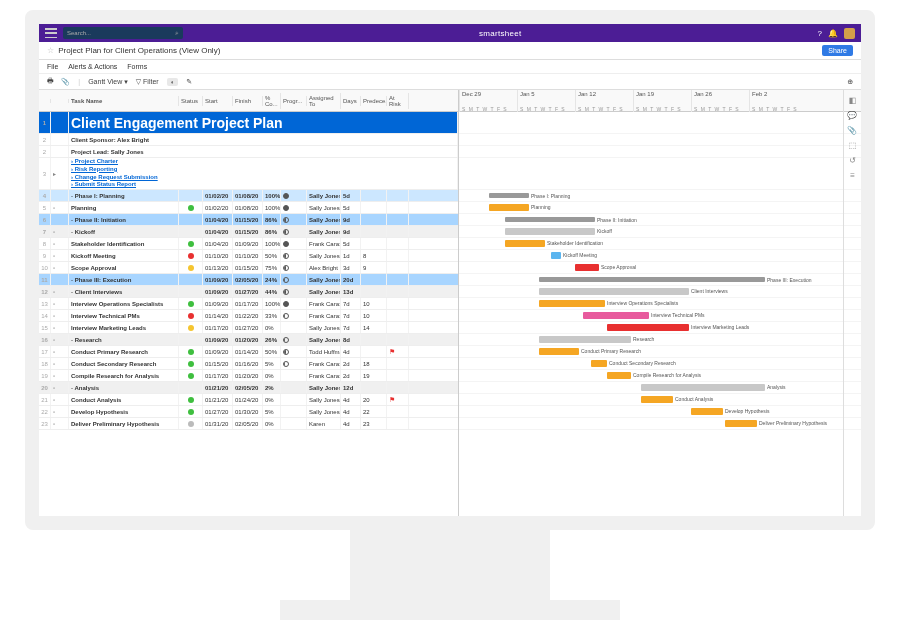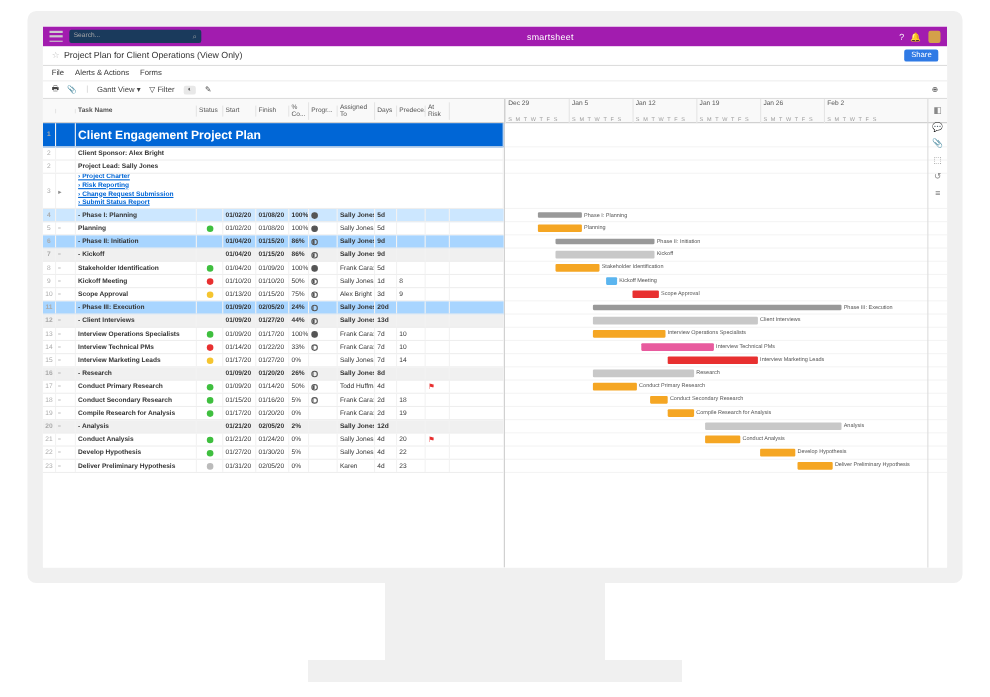--- a/index.html
+++ b/index.html
@@ -1,21 +1,21 @@
 <!DOCTYPE html>
 <html><head>
 <meta charset="utf-8">
 <style>
 *{box-sizing:border-box;margin:0;padding:0;font-family:Arial,sans-serif}
 body{background:#fff;width:900px;height:634px;overflow:hidden}
 .monitor{position:absolute;left:25px;top:10px;width:850px;height:520px;background:#fff;border:14px solid #f0f0f0;border-radius:8px}
 .stand{position:absolute;left:350px;top:530px;width:200px;height:70px;background:#f0f0f0}
 .base{position:absolute;left:280px;top:600px;width:340px;height:20px;background:#f0f0f0}
 .screen{width:100%;height:100%;background:#fff;overflow:hidden;font-size:7px}
-.topbar{height:18px;background:#a21caf;display:flex;align-items:center;padding:0 6px;color:#fff}
+.topbar{height:18px;background:#4c1d95;display:flex;align-items:center;padding:0 6px;color:#fff}
 .hamburger{width:12px;height:10px;display:flex;flex-direction:column;justify-content:space-between;margin-right:6px}
 .hamburger span{height:1.5px;background:#ccc}
 .search{background:#1a3a5c;height:12px;width:120px;border-radius:2px;display:flex;align-items:center;padding:0 4px;color:#aaa;font-size:6px}
 .search .sico{margin-left:auto;font-size:7px}
 .brand{margin:auto;font-size:8px;letter-spacing:0.3px}
 .topicons{display:flex;gap:6px;align-items:center;font-size:8px}
 .avatar{width:11px;height:11px;background:#d4a04a;border-radius:2px}
 .titlebar{height:18px;display:flex;align-items:center;padding:0 8px;border-bottom:1px solid #ddd;font-size:8px;color:#333}
 .titlebar .star{color:#bbb;margin-right:4px}
 .titlebar .share{margin-left:auto;background:#2f7ae5;color:#fff;padding:2px 6px;border-radius:2px;font-size:7px}
@@ -38,21 +38,21 @@
 .cass{width:34px}
 .cday{width:20px}
 .cpre{width:26px}
 .crsk{width:22px}
 .rows{}
 .row{display:flex;height:12px;align-items:center;border-bottom:1px solid #eee;font-size:6px;color:#333}
 .row>div{border-right:1px solid #f2f2f2;padding:0 2px;overflow:hidden;white-space:nowrap;height:100%;display:flex;align-items:center}
 .row .ncol{color:#aaa;justify-content:center}
 .row .icol{gap:1px;color:#888}
 .hdr1{background:#0066d6;color:#fff;font-weight:bold;height:22px}
-.hdr1 .tname{width:auto;flex:1;font-size:11px}
+.hdr1 .tname{width:auto;flex:1;font-size:14px}
 .phase{background:#cce7ff;font-weight:bold}
 .phase2{background:#a8d5ff;font-weight:bold}
 .sub{background:#f0f0f0;font-weight:bold}
 .rag{width:6px;height:6px;border-radius:50%;margin:auto}
 .g{background:#3fbf3f}.r{background:#e83030}.y{background:#f5c530}.gy{background:#bbb}
 .moon{width:6px;height:6px;border-radius:50%;border:1px solid #555;position:relative;overflow:hidden}
 .moon.full{background:#555}
 .moon.half::after{content:'';position:absolute;left:0;top:0;width:50%;height:100%;background:#555}
 .moon.q::after{content:'';position:absolute;left:0;top:0;width:25%;height:100%;background:#555}
 .links{color:#0066d6;text-decoration:underline;line-height:1.3}

